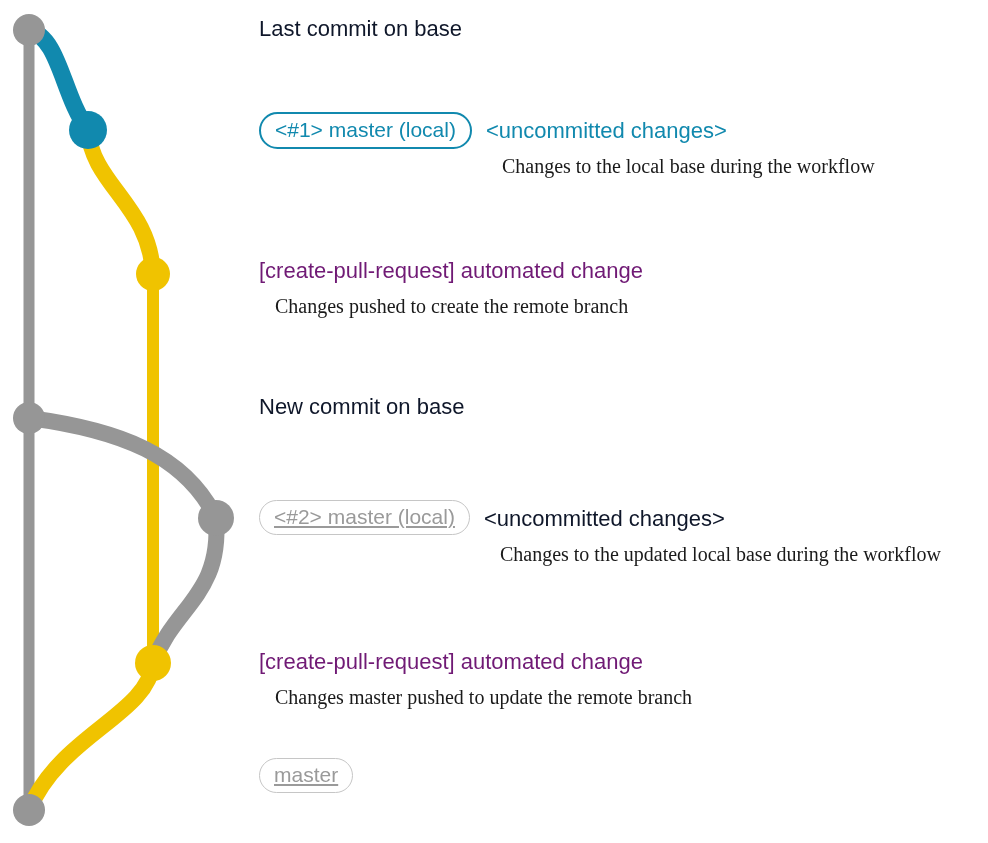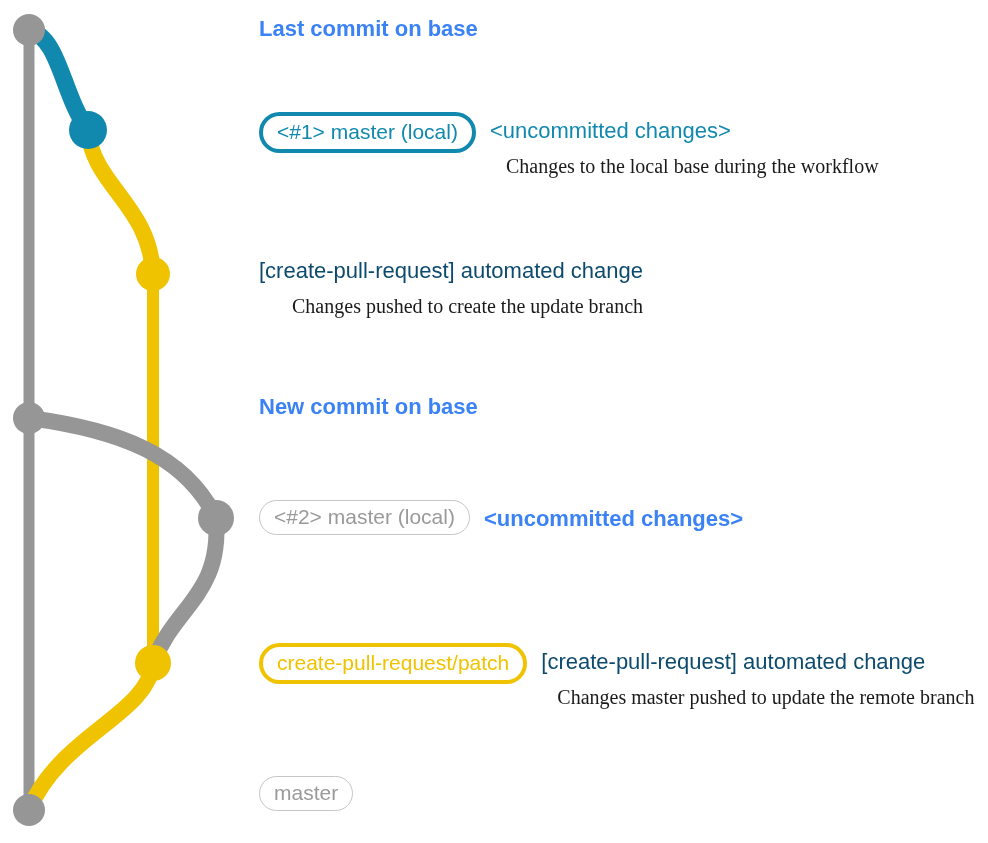--- a/index.html
+++ b/index.html
@@ -27,58 +27,57 @@
     position: absolute;
     display: flex;
     align-items: flex-start;
   }
   .badge {
     display: inline-flex;
     align-items: center;
     justify-content: center;
     box-sizing: border-box;
     border-radius: 999px;
-    border: 4px solid #a3a3a3;
+    border: 2px solid #a3a3a3;
     padding: 5px 14px 7px 14px;
     font-size: 21px;
     line-height: 1;
     white-space: nowrap;
     font-family: "Liberation Sans", sans-serif;
   }
   .badge.teal { border-color: #1189ae; color: #1189ae; }
-  .badge.gray { border-color: #c6c6c6; color: #9a9a9a; border-width: 1.5px; }
+  .badge.gray { border-color: #c6c6c6; color: #9a9a9a; border-width: 1.5px; text-decoration: underline; }
   .badge.yellow { border-color: #f0c300; color: #f0c300; }
 
   .commit-title {
     font-size: 22px;
     line-height: 1;
     white-space: nowrap;
     font-family: "Liberation Sans", sans-serif;
   }
   .commit-title.teal { color: #1189ae; }
-  .commit-title.gray { color: #3b82f6; font-weight: bold; }
-  .commit-title.yellow { color: #0c4a6e; }
+  .commit-title.gray { color: #0f172a; }
+  .commit-title.yellow { color: #701a75; }
 
   .commit-desc {
     font-family: "Liberation Serif", serif;
     font-size: 20px;
     line-height: 1;
     color: #1a1a1a;
     white-space: nowrap;
-    text-align: right;
   }
 
   
   #row-last-commit   { left: 259px; top: 18px; }
   #row-uncommitted-1 { left: 259px; top: 112px; }
   #row-automated-1   { left: 259px; top: 260px; }
   #row-new-commit    { left: 259px; top: 396px; }
   #row-uncommitted-2 { left: 259px; top: 500px; }
   #row-automated-2   { left: 259px; top: 643px; }
-  #row-merge         { left: 259px; top: 776px; }
+  #row-merge         { left: 259px; top: 758px; }
 
   .text-col { display: flex; flex-direction: column; }
   .desc-indent { padding-left: 16px; margin-top: 14px; }
   .badge-gap { margin-right: 14px; }
   .title-inline { padding-top: 8px; }
 </style>
 </head>
 <body>
 
 <svg id="graph-canvas" viewBox="0 0 988 843" xmlns="http://www.w3.org/2000/svg">
@@ -114,37 +113,37 @@
   <span class="badge teal badge-gap">&lt;#1&gt; master (local)</span>
   <div class="text-col">
     <span class="commit-title teal title-inline">&lt;uncommitted changes&gt;</span>
     <span class="commit-desc desc-indent">Changes to the local base during the workflow</span>
   </div>
 </div>
 
 <div class="row" id="row-automated-1">
   <div class="text-col">
     <span class="commit-title yellow">[create-pull-request] automated change</span>
-    <span class="commit-desc desc-indent">Changes pushed to create the update branch</span>
+    <span class="commit-desc desc-indent">Changes pushed to create the remote branch</span>
   </div>
 </div>
 
 <div class="row" id="row-new-commit">
   <span class="commit-title gray">New commit on base</span>
 </div>
 
 <div class="row" id="row-uncommitted-2">
   <span class="badge gray badge-gap">&lt;#2&gt; master (local)</span>
   <div class="text-col">
     <span class="commit-title gray title-inline">&lt;uncommitted changes&gt;</span>
+    <span class="commit-desc desc-indent">Changes to the updated local base during the workflow</span>
   </div>
 </div>
 
 <div class="row" id="row-automated-2">
-  <span class="badge yellow badge-gap">create-pull-request/patch</span>
   <div class="text-col">
     <span class="commit-title yellow title-inline">[create-pull-request] automated change</span>
     <span class="commit-desc desc-indent">Changes master pushed to update the remote branch</span>
   </div>
 </div>
 
 <div class="row" id="row-merge">
   <span class="badge gray badge-gap">master</span>
 </div>
 

